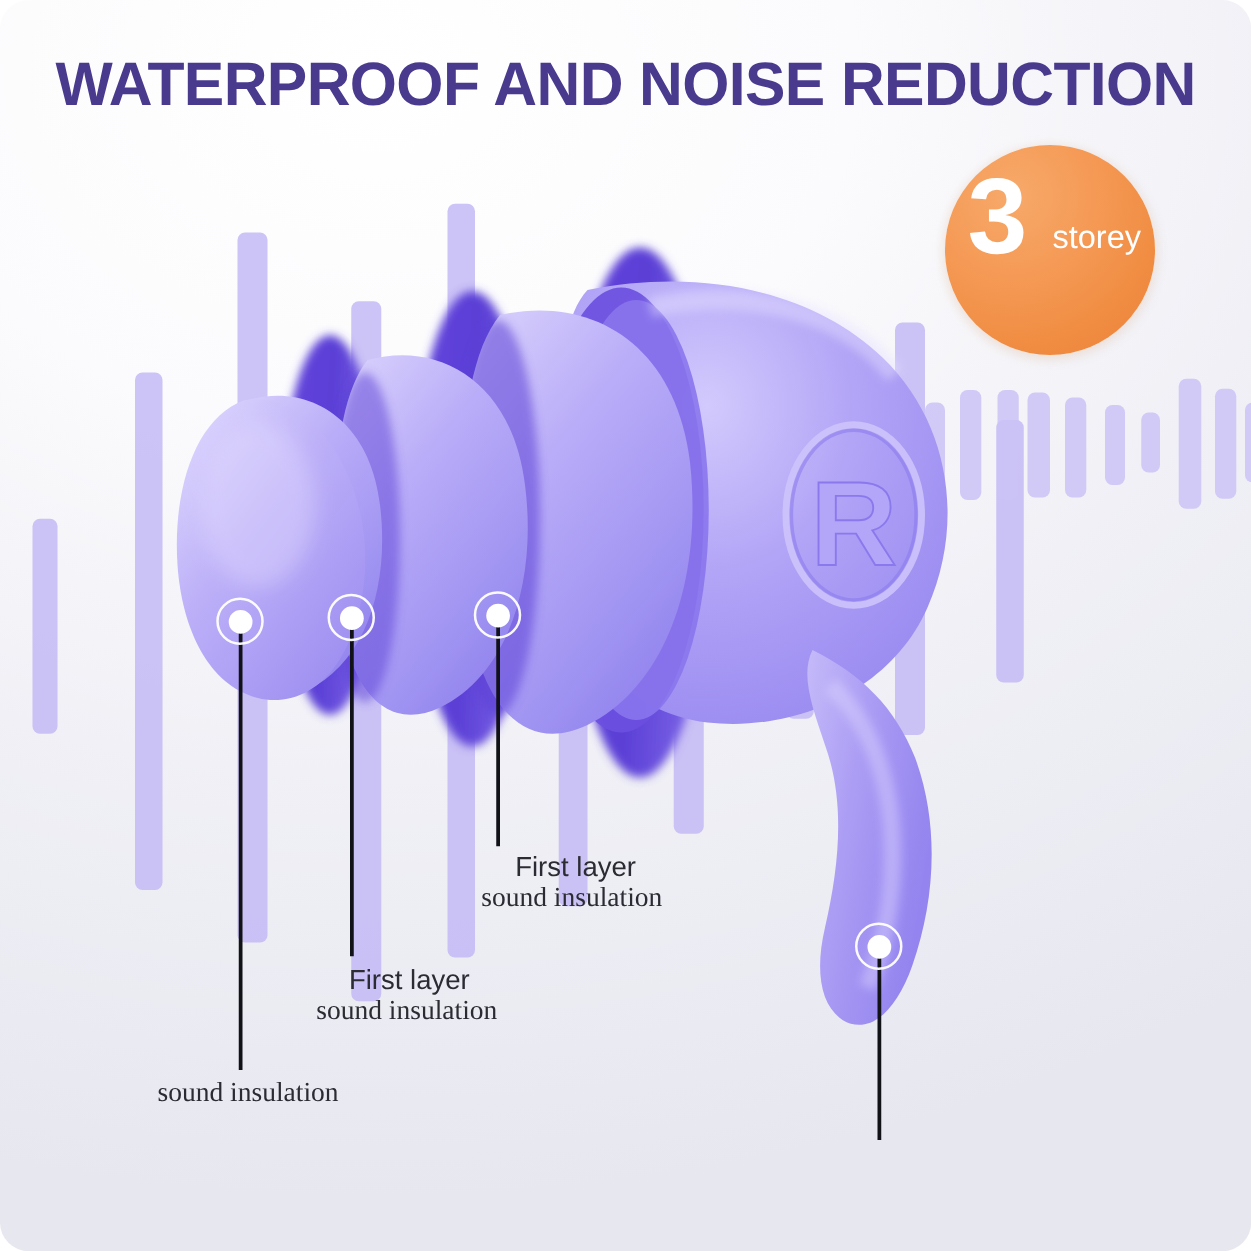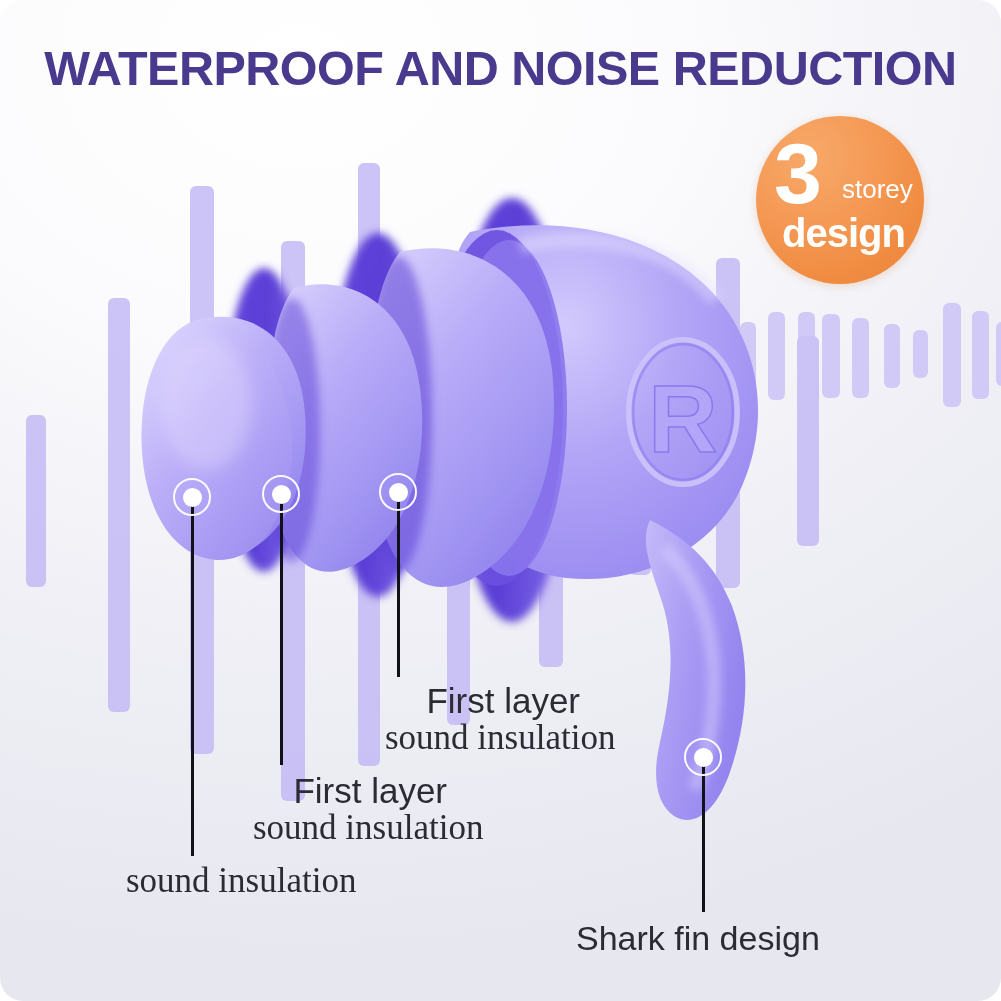--- a/index.html
+++ b/index.html
@@ -90,21 +90,21 @@
     width:19px; height:19px;
     margin:-9.5px 0 0 -9.5px;
     border-radius:50%;
     background:#fff;
   }
 
   
   .label {
     position:absolute;
     color:#2b2b33;
-    font-size:35px;
+    font-size:22px;
     line-height:1.07;
     white-space:nowrap;
     font-family:"Liberation Sans", sans-serif;
   }
   .label .l1 { display:block; }
   .label .l2 { display:block;font-family:Liberation Serif, serif; }
   #label-first  { left:385px; top:682px; text-align:center; }
   #label-first .l1 { margin-left:6px; }
   #label-second { left:253px; top:772px; text-align:center; }
   #label-second .l1 { margin-left:4px; }
@@ -263,23 +263,19 @@
 
   <div class="label" id="label-second">
     <span class="l1">First layer</span>
     <span class="l2">sound insulation</span>
   </div>
 
   <div class="label" id="label-third">
     <span class="l2">sound insulation</span>
   </div>
 
-  <div class="label" id="label-shark">
-    <span class="l1">Shark fin design</span>
-  </div>
 
   <div id="badge">
     <span class="b3">3</span>
     <span class="bstorey">storey</span>
-    <span class="bdesign">design</span>
   </div>
 
 </div>
 
 </body></html>

